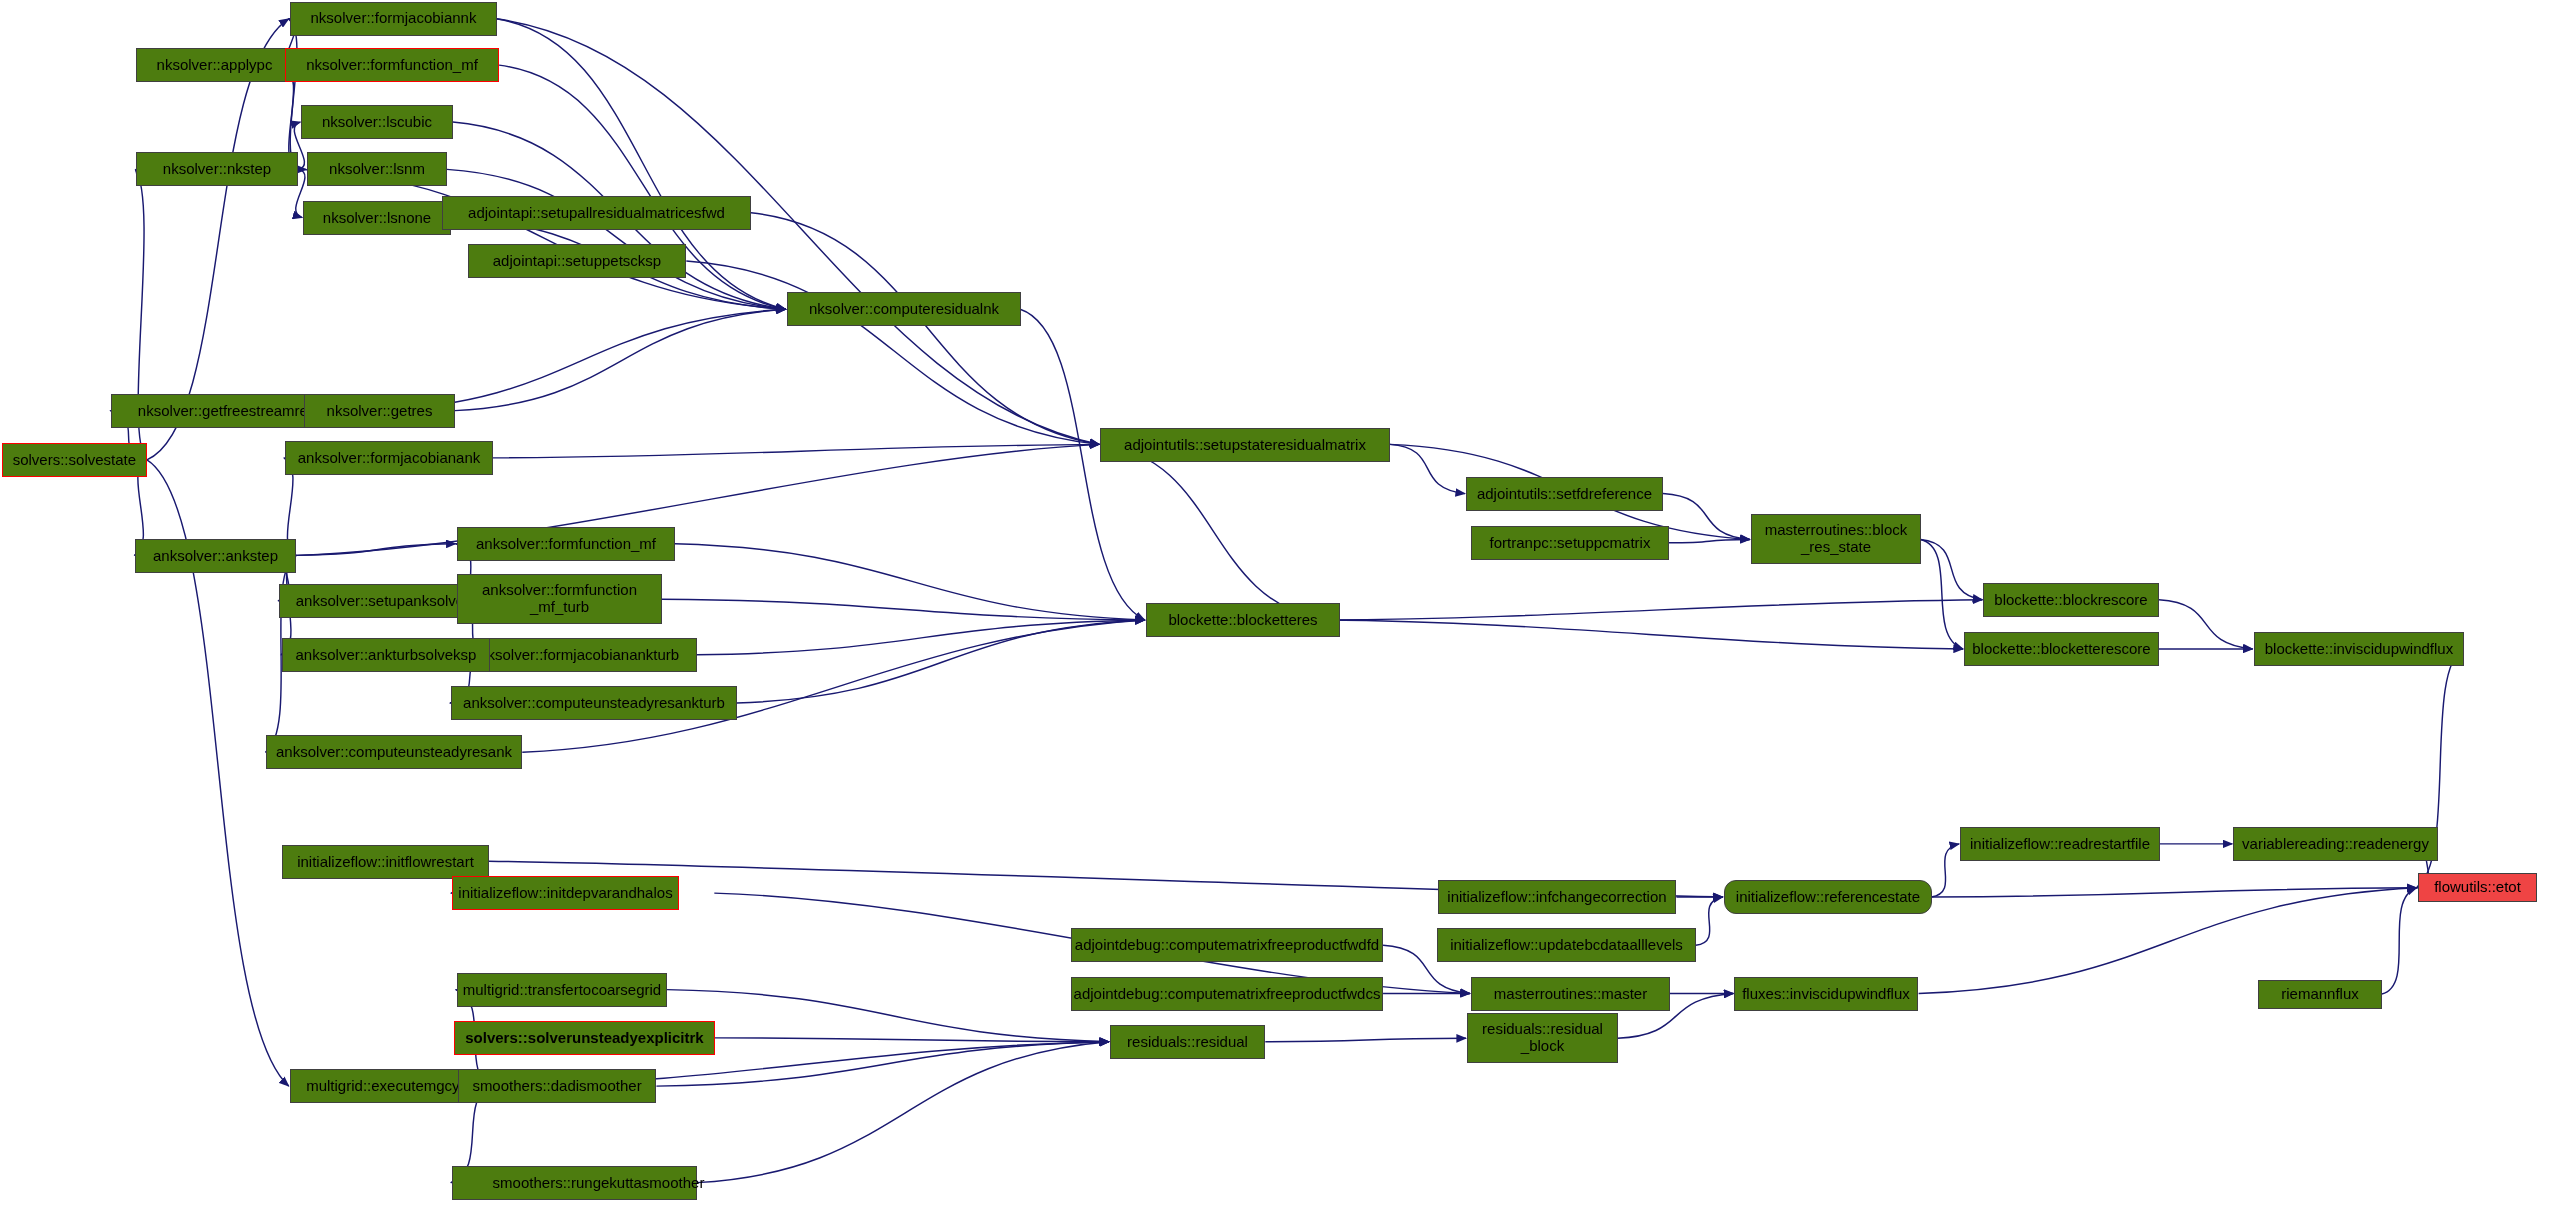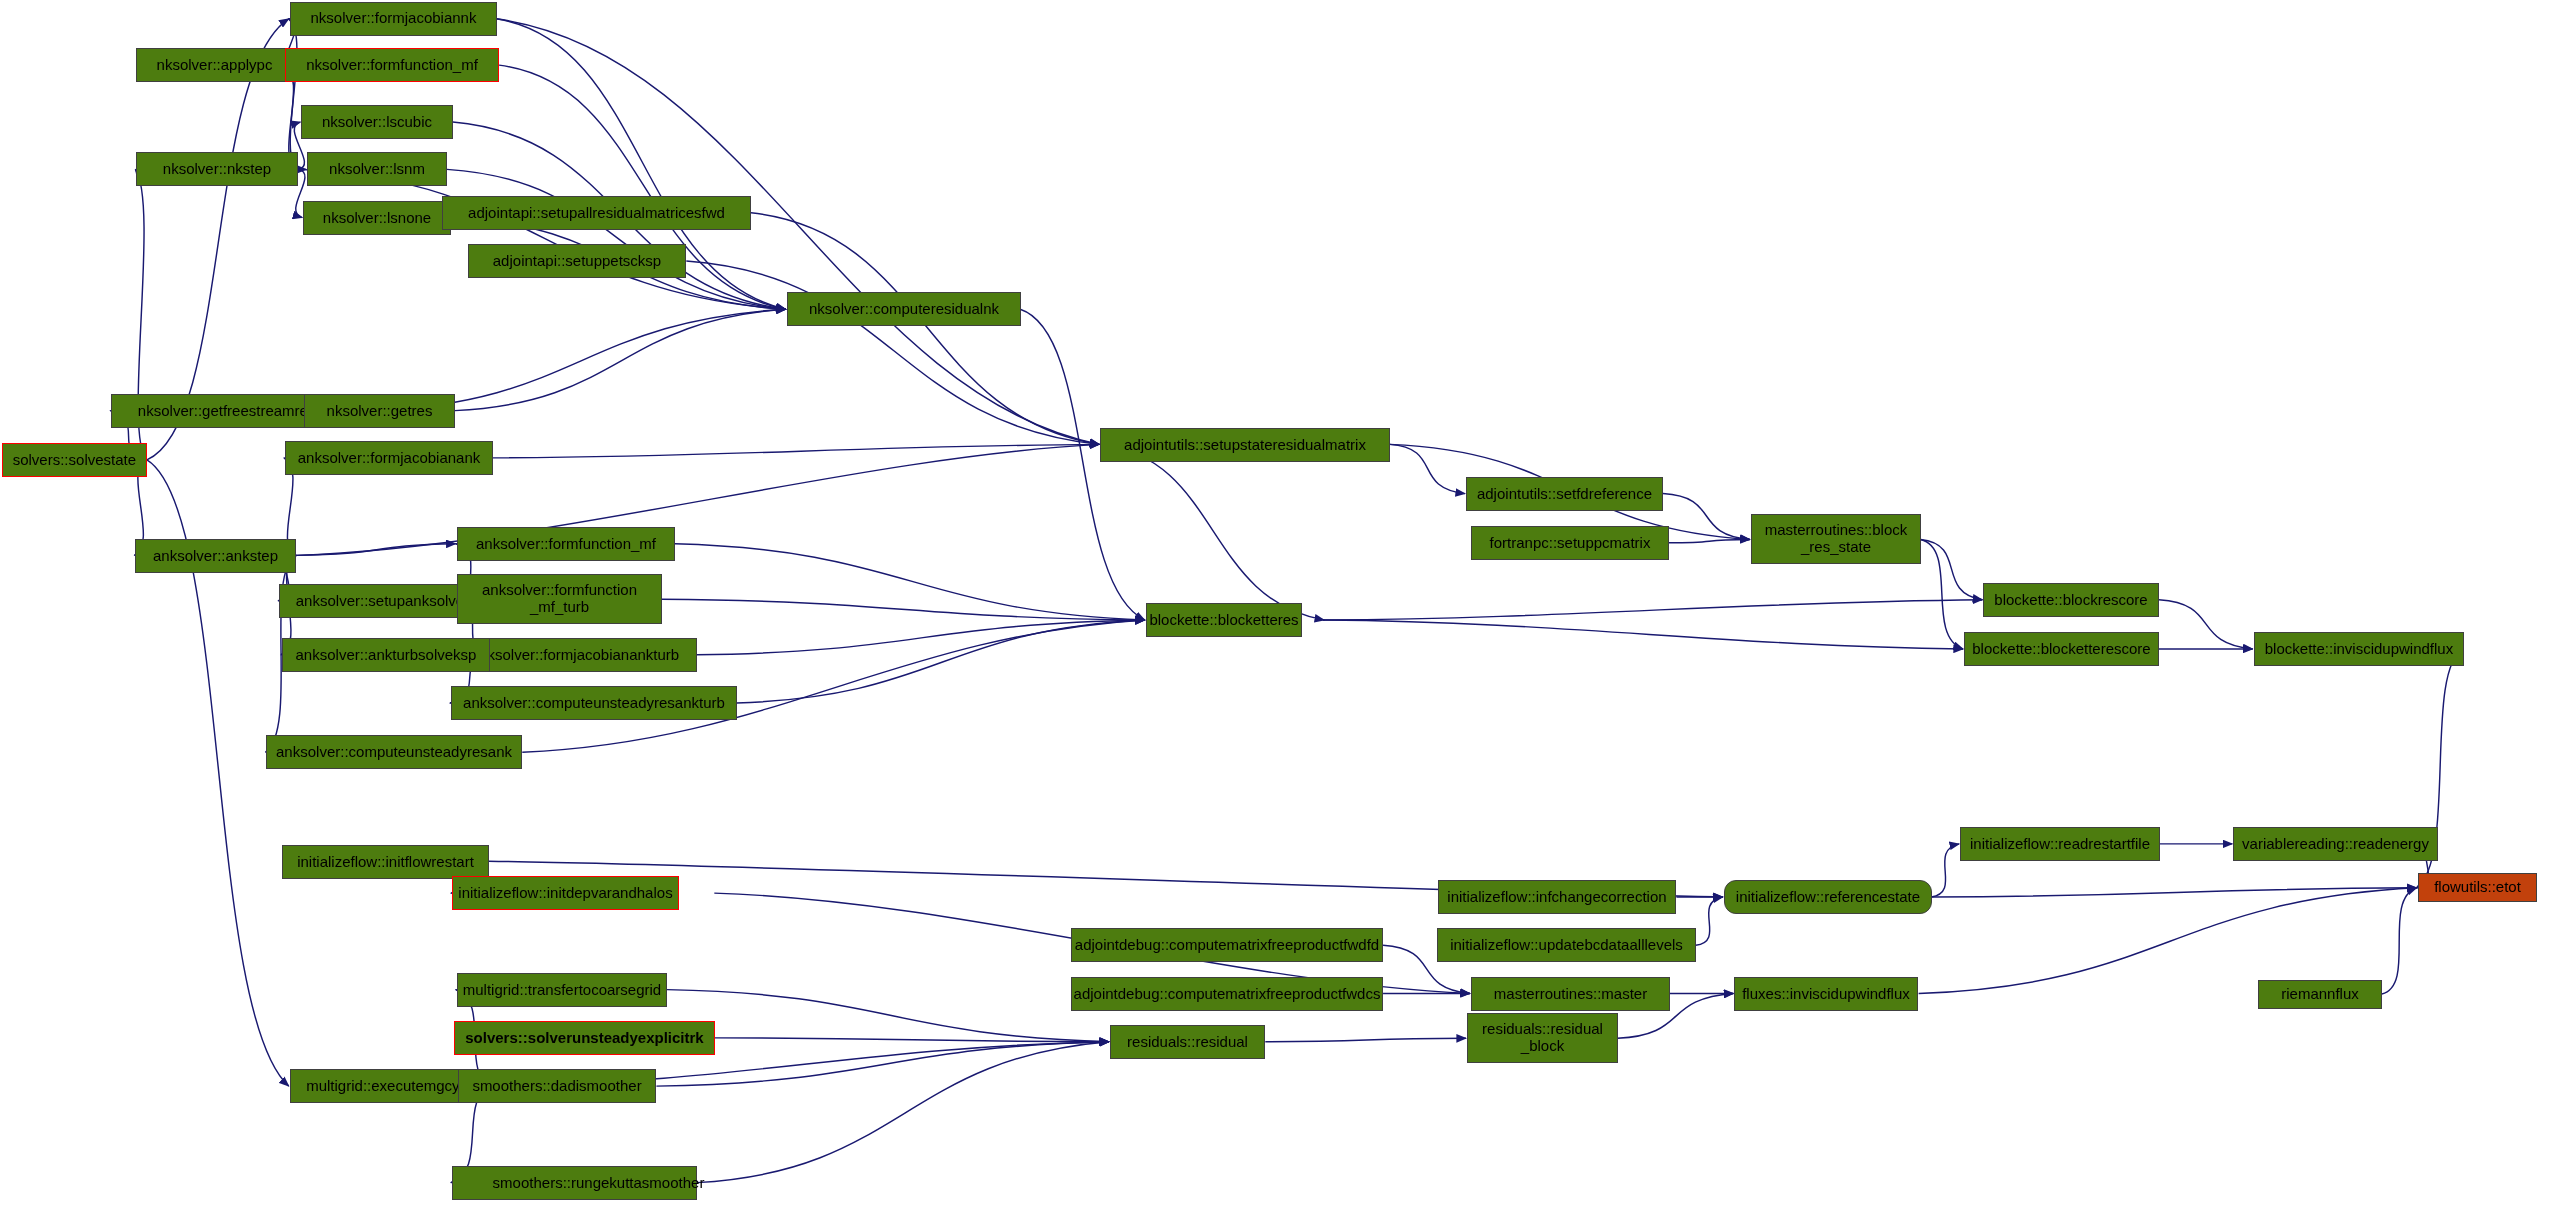--- a/index.html
+++ b/index.html
@@ -4,21 +4,21 @@
 <style>
   html,body{margin:0;padding:0;background:#ffffff;}
   body{font-family:"Liberation Sans", sans-serif;}
   #canvas{position:relative;width:2576px;height:1213px;background:#ffffff;overflow:hidden;}
   #edges{position:absolute;left:0;top:0;width:2576px;height:1213px;}
   .node{position:absolute;box-sizing:border-box;display:flex;align-items:center;justify-content:center;
         background:#4d7c0f;border:1px solid #404040;color:#000000;text-align:center;
         font-family:"Liberation Sans", sans-serif;line-height:1.12;white-space:pre-line;}
   .node.fs{font-size:15px;}
   .node.red{border:1.5px solid #ff0000;}
-  .node.gray{background:#c2410c;border:1px solid #404040;}
+  .node.gray{background:#ef4444;border:1px solid #404040;}
 </style>
 </head>
 <body>
 
 <div id="canvas">
   <svg id="edges" viewBox="0 0 2669 1257" xmlns="http://www.w3.org/2000/svg">
     <defs>
       <marker id="ah" markerWidth="11" markerHeight="9" refX="10" refY="4.5" orient="auto" markerUnits="userSpaceOnUse">
         <path d="M0,0 L11,4.5 L0,9 z" fill="#191970"></path>
       </marker>
@@ -121,21 +121,21 @@
       <div class="node fs" style="left: 1100px; top: 428px; width: 290px; height: 34px;">adjointutils::setupstateresidualmatrix</div>
       <div class="node fs" style="left: 1466px; top: 477px; width: 197px; height: 34px;">adjointutils::setfdreference</div>
       <div class="node fs" style="left: 1751px; top: 514px; width: 170px; height: 50px;">masterroutines::block
 _res_state</div>
       <div class="node fs" style="left: 135px; top: 539px; width: 161px; height: 34px;">anksolver::ankstep</div>
       <div class="node fs" style="left: 457px; top: 527px; width: 218px; height: 34px;">anksolver::formfunction_mf</div>
       <div class="node fs" style="left: 1471px; top: 526px; width: 198px; height: 34px;">fortranpc::setuppcmatrix</div>
       <div class="node fs" style="left: 279px; top: 584px; width: 207px; height: 34px;">anksolver::setupanksolver</div>
       <div class="node fs" style="left: 457px; top: 574px; width: 205px; height: 50px;">anksolver::formfunction
 _mf_turb</div>
-      <div class="node fs" style="left: 1146px; top: 603px; width: 156px; height: 34px;">blockette::blocketteres</div>
+      <div class="node fs" style="left: 1146px; top: 603px; width: 194px; height: 34px;">blockette::blocketteres</div>
       <div class="node fs" style="left: 1983px; top: 583px; width: 176px; height: 34px;">blockette::blockrescore</div>
       <div class="node fs" style="left: 453px; top: 638px; width: 244px; height: 34px;">anksolver::formjacobianankturb</div>
       <div class="node fs" style="left: 282px; top: 638px; width: 208px; height: 34px;">anksolver::ankturbsolveksp</div>
       <div class="node fs" style="left: 1964px; top: 632px; width: 195px; height: 34px;">blockette::blocketterescore</div>
       <div class="node fs" style="left: 2254px; top: 632px; width: 210px; height: 34px;">blockette::inviscidupwindflux</div>
       <div class="node fs" style="left: 451px; top: 686px; width: 286px; height: 34px;">anksolver::computeunsteadyresankturb</div>
       <div class="node fs" style="left: 266px; top: 735px; width: 256px; height: 34px;">anksolver::computeunsteadyresank</div>
       <div class="node fs" style="left: 1960px; top: 827px; width: 200px; height: 34px;">initializeflow::readrestartfile</div>
       <div class="node fs" style="left: 2233px; top: 827px; width: 205px; height: 34px;">variablereading::readenergy</div>
       <div class="node fs" style="left: 282px; top: 845px; width: 207px; height: 34px;">initializeflow::initflowrestart</div>

